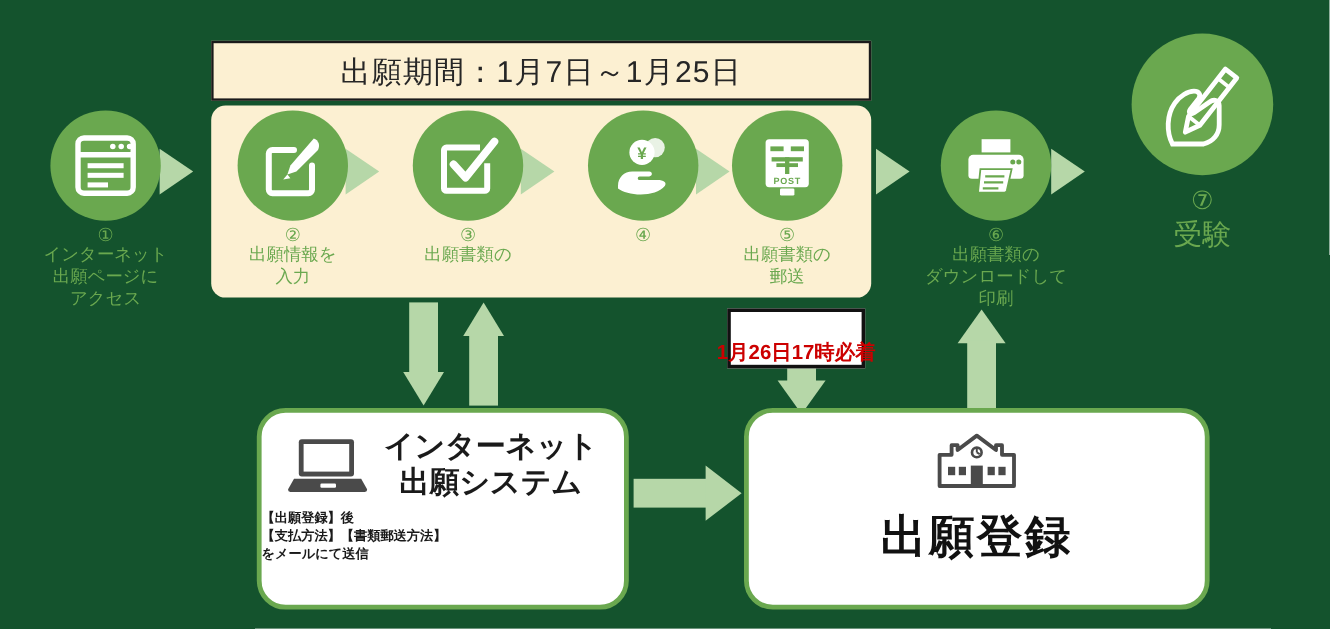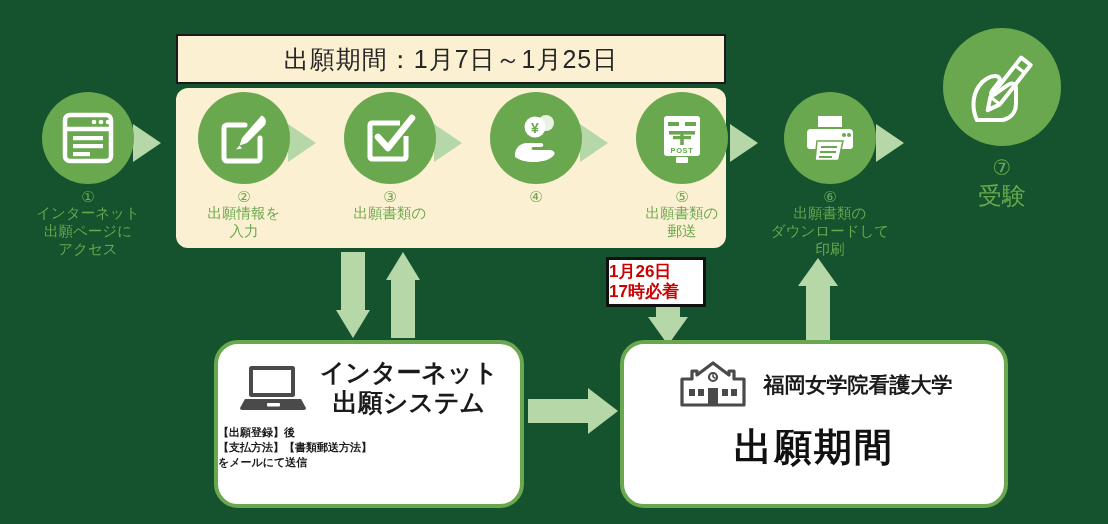--- a/index.html
+++ b/index.html
@@ -94,28 +94,27 @@
     border-top: 19px solid transparent;
     border-bottom: 19px solid transparent;
     border-left: 28px solid #b6d7a8;
   }
 
   
   #deadline-box {
     position: absolute;
     left: 606px;
     top: 257px;
-    width: 100px;
+    width: 115px;
     height: 50px;
     background: #ffffff;
     border: 3px solid #111111;
     box-sizing: border-box;
     display: flex;
-    flex-direction: column;
-    align-items: flex-start;
+    align-items: flex-end;
     justify-content: center;
     z-index: 6;
   }
   #deadline-box .dl {
     font-size: 17px;
     font-weight: bold;
     color: #cc0000;
     line-height: 1.2;
     white-space: nowrap;
   }
@@ -248,21 +247,21 @@
       <svg class="icon-svg" width="56" height="56" viewBox="0 0 56 56">
         <circle cx="38" cy="13" r="8" fill="#ffffff" opacity="0.85"></circle>
         <circle cx="27" cy="17" r="10.5" fill="#ffffff"></circle>
         <text x="27" y="22.5" font-family="'Liberation Sans',sans-serif" font-size="14" font-weight="bold" fill="#6aa84f" text-anchor="middle">¥</text>
         <path d="M7 45 C7 38 12 33 19 33 L33 33 C36 33 36 37 33 37 L25 37 C23 37 23 40 25 40 L40 40 C45 40 48 42 46 45 C42 50 34 52 26 52 C18 52 11 50 7 47 Z" fill="#ffffff"></path>
       </svg>
     </div>
     <div class="num">④</div>
   </div>
 
-  <div class="step" id="step-5" style="left:618px; top:92px;">
+  <div class="step" id="step-5" style="left:592px; top:92px;">
     <div class="disc">
       <svg class="icon-svg" width="56" height="56" viewBox="0 0 56 56">
         <rect x="10" y="6" width="36" height="40" rx="3" fill="#ffffff"></rect>
         <rect x="14" y="12" width="11" height="4" fill="#6aa84f"></rect>
         <rect x="31" y="12" width="11" height="4" fill="#6aa84f"></rect>
         <rect x="15" y="21" width="26" height="3.6" fill="#6aa84f"></rect>
         <rect x="26.2" y="21" width="3.6" height="14" fill="#6aa84f"></rect>
         <rect x="19" y="26" width="18" height="3.2" fill="#6aa84f"></rect>
         <text x="28" y="43" font-family="'Liberation Sans',sans-serif" font-size="7.5" font-weight="bold" fill="#6aa84f" text-anchor="middle" letter-spacing="0.6">POST</text>
         <rect x="22" y="47" width="12" height="6" rx="1.2" fill="#ffffff"></rect>
@@ -359,18 +358,17 @@
         <path d="M37 3 L53 15 L53 11 L58 11 L58 19 L68 19 L68 45 L6 45 L6 19 L16 19 L16 11 L21 11 L21 15 Z" fill="none" stroke="#4a4a4a" stroke-width="3.2" stroke-linejoin="round"></path>
         <circle cx="37" cy="17" r="4" fill="none" stroke="#4a4a4a" stroke-width="2.2"></circle>
         <line x1="37" y1="17" x2="37" y2="14.2" stroke="#4a4a4a" stroke-width="1.6"></line>
         <line x1="37" y1="17" x2="39.4" y2="18.4" stroke="#4a4a4a" stroke-width="1.6"></line>
         <rect x="32" y="28" width="10" height="17" fill="#4a4a4a"></rect>
         <rect x="13" y="29" width="6" height="7" fill="#4a4a4a"></rect>
         <rect x="22" y="29" width="6" height="7" fill="#4a4a4a"></rect>
         <rect x="46" y="29" width="6" height="7" fill="#4a4a4a"></rect>
         <rect x="55" y="29" width="6" height="7" fill="#4a4a4a"></rect>
       </svg>
-      <div class="card-title">福岡女学院看護大学</div>
-    </div>
-    <div class="card-big">出願期間</div>
+    </div>
+    <div class="card-big">出願登録</div>
   </div>
 
 </div>
 
 </body></html>

